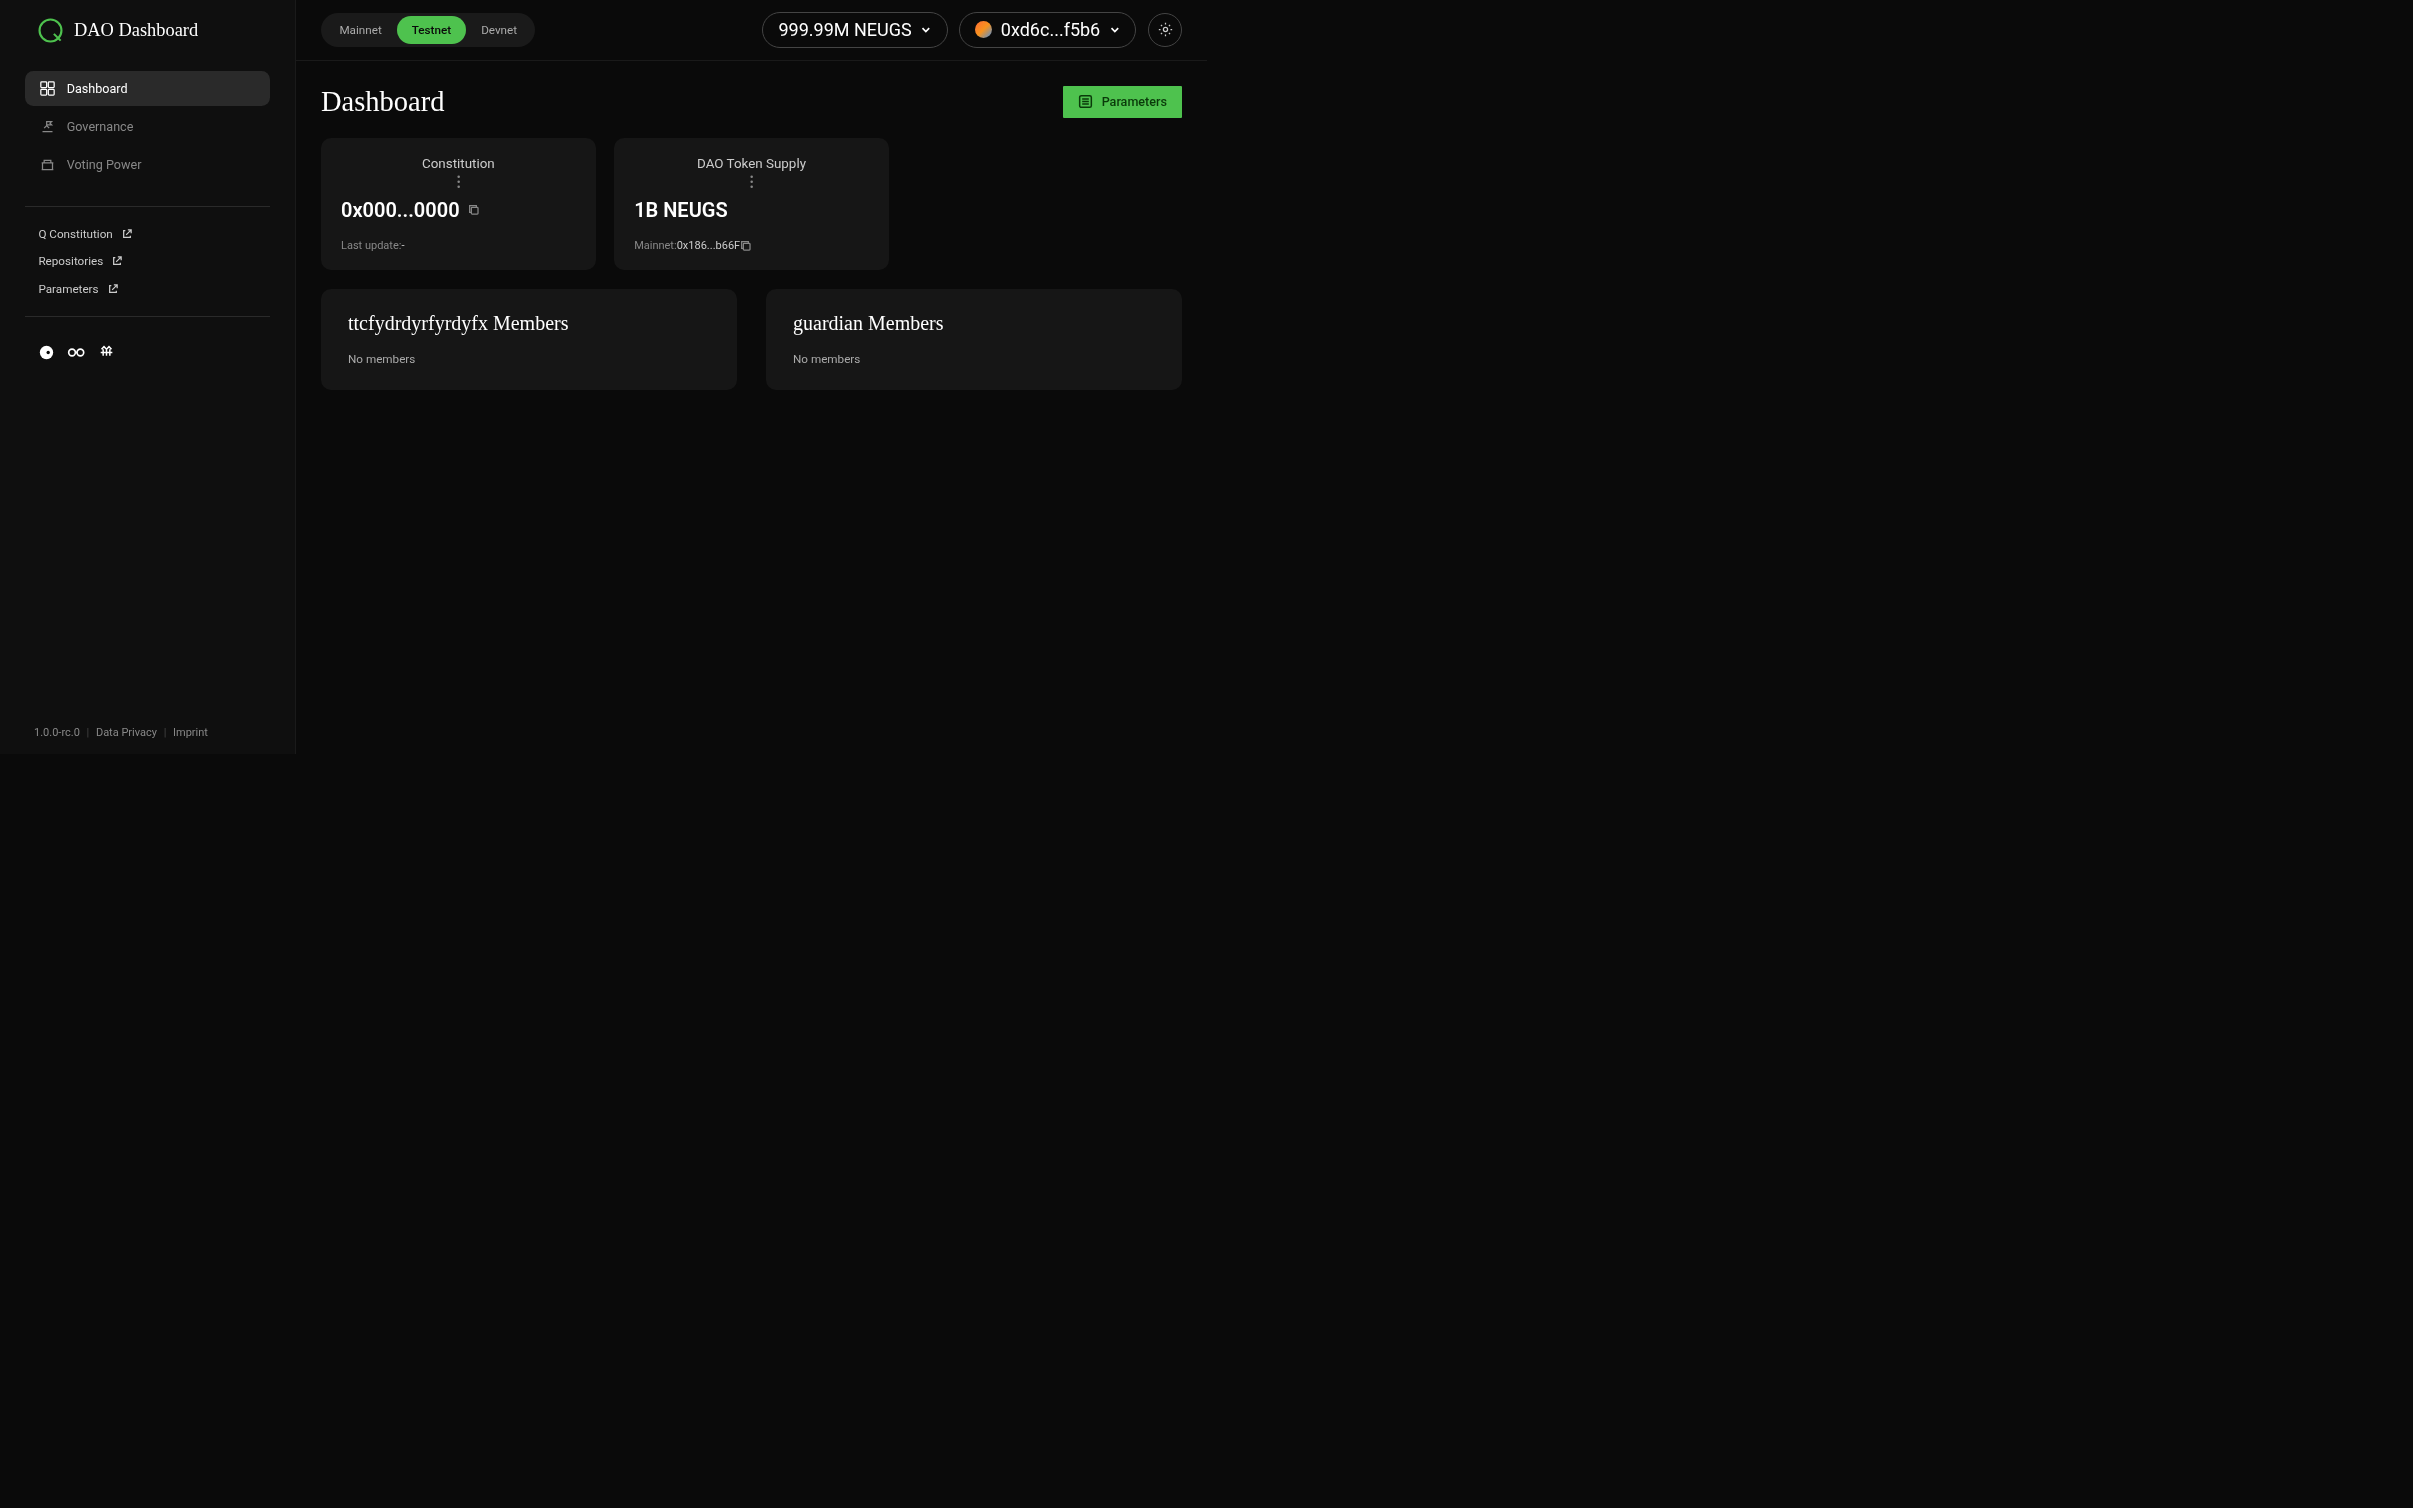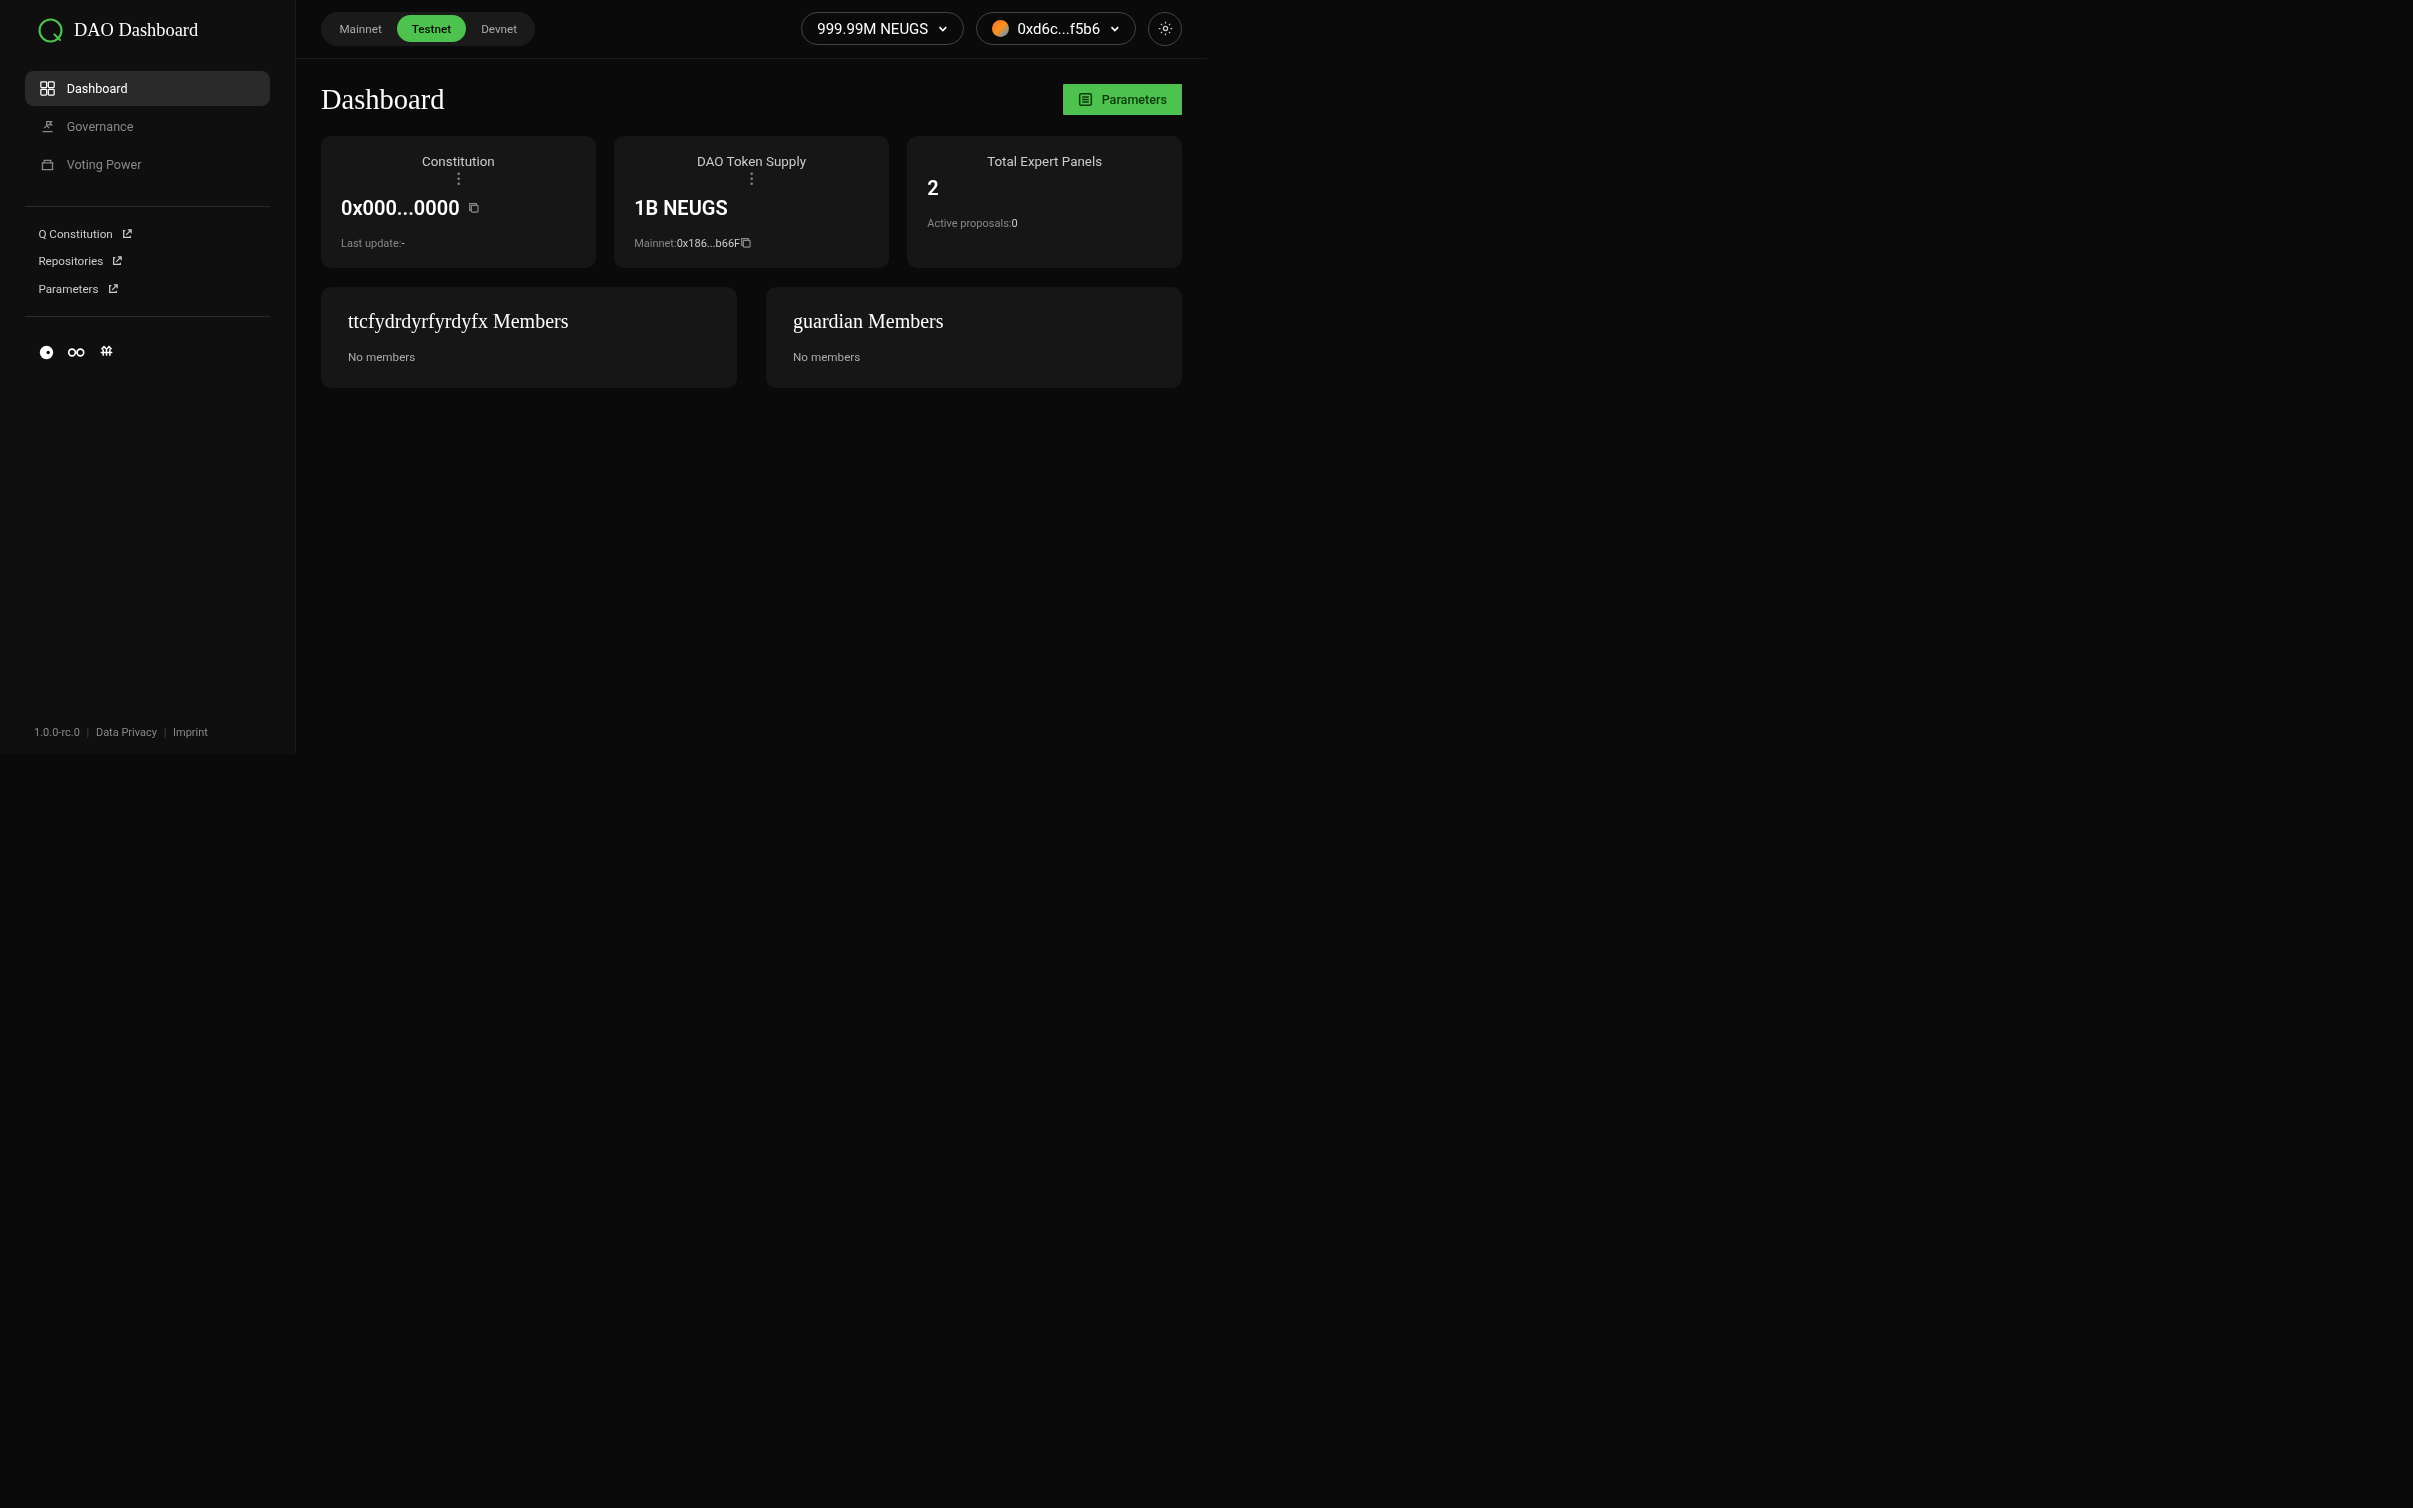--- a/index.html
+++ b/index.html
@@ -147,21 +147,21 @@
 }
 .spacer { flex: 1; }
 .pill-button {
   display: flex;
   align-items: center;
   gap: 8.4px;
   padding: 6.7px 15px;
   border: 0.8px solid #444;
   border-radius: 18.4px;
   cursor: pointer;
-  font-size: 15px;
+  font-size: 18px;
   color: #fff;
   background: transparent;
 }
 .avatar-circle {
   width: 17px;
   height: 17px;
   border-radius: 50%;
   background: linear-gradient(135deg, #ff6b35 0%, #f7931e 50%, #4a90e2 100%);
 }
 .icon-button {
@@ -479,32 +479,20 @@
           <span class="card-footer-value">0x186...b66F</span>
           <span class="copy-icon">
             <svg width="11.7" height="11.7" viewBox="0 0 14 14" fill="none" stroke="currentColor" stroke-width="1.5">
                 <rect x="4" y="4" width="8" height="8" rx="1"></rect>
                 <path d="M10 4V2H2v8h2"></path>
               </svg>
           </span>
         </div>
       </div>
 
-      <div class="card">
-        <div class="card-header">
-          <span class="card-title">Total Expert Panels</span>
-        </div>
-        <div class="card-value">
-          <span>2</span>
-        </div>
-        <div class="card-footer">
-          <span>Active proposals:</span>
-          <span class="card-footer-value">0</span>
-        </div>
-      </div>
     </div>
 
     <div class="members-row">
       <div class="member-card">
         <div class="member-title">ttcfydrdyrfyrdyfx Members</div>
         <div class="member-empty">No members</div>
       </div>
       <div class="member-card">
         <div class="member-title">guardian Members</div>
         <div class="member-empty">No members</div>

